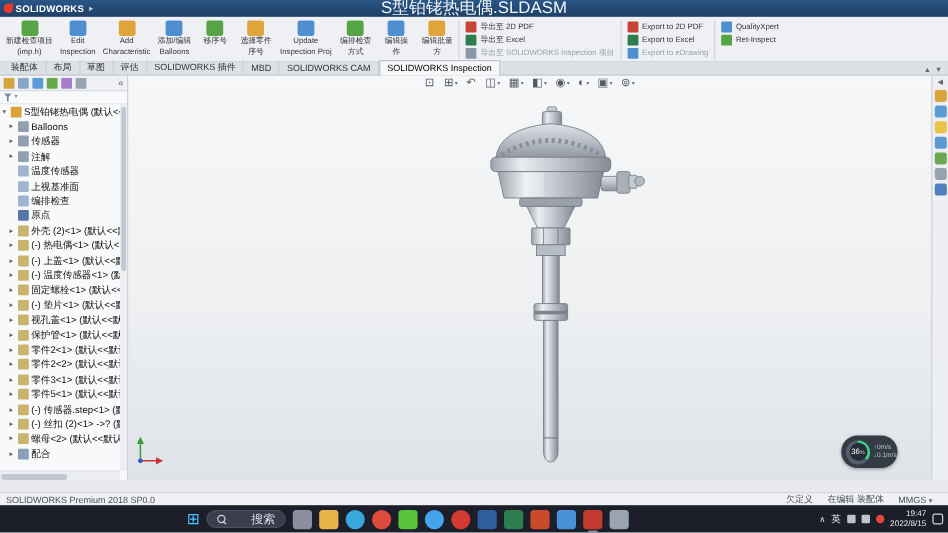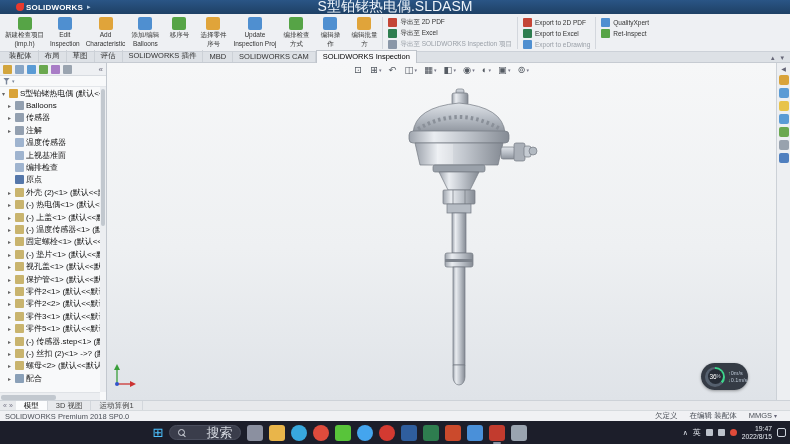--- a/index.html
+++ b/index.html
@@ -1,21 +1,21 @@
 <!DOCTYPE html>
 <html><head>
 <meta charset="utf-8">
 <style>
 *{margin:0;padding:0;box-sizing:border-box}
 html,body{width:790px;height:444px;overflow:hidden}
 body{font-family:"Liberation Sans","DejaVu Sans",sans-serif}
 .screen{position:relative;width:790px;height:444px;background:#e8eaed;overflow:hidden}
 
 
-.titlebar{position:absolute;top:0;left:0;right:0;height:14px;background:linear-gradient(#2a5586,#1e4065);display:flex;align-items:center;color:#fff;font-size:8px;padding:0 16px;z-index:50}
+.titlebar{position:absolute;top:0;left:0;right:0;height:14px;background:linear-gradient(#2a5586,#1e4065);display:flex;align-items:center;color:#fff;font-size:8px;padding:0 3px;z-index:50}
 .logo{display:flex;align-items:center;gap:2px;font-weight:bold;font-size:8px;letter-spacing:.2px}
 .ds-mark{width:8px;height:8px;border-radius:50% 0 50% 50%;background:#e8392e;display:inline-block}
 .menu-exp{color:#bcd2e6;font-size:7px;margin-left:2px}
 .doc-title{position:absolute;left:50%;transform:translateX(-50%);font-size:14px;color:#eef4fa;white-space:nowrap}
 .tb-right{margin-left:auto;display:flex;align-items:center;gap:5px}
 .search-box{display:flex;align-items:center;gap:3px;width:110px;height:11px;background:#18395c;border:1px solid #49709a;border-radius:2px;padding:0 4px;color:#9fc1e0;font-size:7.5px;white-space:nowrap;overflow:hidden}
 .mag{position:relative;width:8px;height:8px;display:inline-block;flex:none}
 .mag::before{content:"";position:absolute;width:5px;height:5px;border:1px solid currentColor;border-radius:50%;left:0;top:0}
 .mag::after{content:"";position:absolute;width:4px;height:1px;background:currentColor;transform:rotate(45deg);left:4px;top:6px}
 .wbtn{width:14px;text-align:center;font-size:8px;color:#dfe7f0}
@@ -76,28 +76,28 @@
 .rs-collapse{font-size:6px;color:#667}
 .rs-ic{width:10px;height:10px;border-radius:2px;flex:none}
 
 
 .model-tabs{position:absolute;left:0;right:0;top:400px;height:10px;background:#e7e9ec;border-top:1px solid #cdd2d8;display:flex;align-items:stretch;font-size:7.5px;color:#444;z-index:40}
 .mt-arrows{display:flex;align-items:center;padding:0 3px;color:#778;gap:2px;font-size:7px}
 .mtab{padding:0 8px;display:flex;align-items:center;border-right:1px solid #d3d7dc;white-space:nowrap}
 .mtab.active{background:#fbfcfd;color:#000}
 
 .statusbar{position:absolute;left:0;right:0;top:410px;height:11px;background:#f0f1f4;border-top:1px solid #d6dade;display:flex;align-items:center;font-size:7.5px;color:#4a4f57;padding:0 5px;z-index:40}
-.sb-right{margin-left:auto;display:flex;gap:12px;margin-right:8px;white-space:nowrap}
+.sb-right{margin-left:auto;display:flex;gap:12px;align-items:center;margin-right:8px;white-space:nowrap}
 .sb-caret{font-size:6px;color:#667;margin-left:2px}
 
 
 .taskbar{position:absolute;left:0;right:0;top:421px;height:23px;background:#1c1e2a;display:flex;align-items:center;justify-content:center;z-index:60}
 .tb-cluster{display:flex;align-items:center;gap:6px;transform:translateX(-55px)}
 .tb-start{color:#4cc2ff;font-size:13px;line-height:13px}
-.tb-search{height:15px;border-radius:8px;background:#3a3d4b;border:1px solid #4a4e5d;color:#d8dce3;font-size:13px;display:flex;align-items:center;gap:20px;padding:0 8px;white-space:nowrap}
+.tb-search{height:15px;border-radius:8px;background:#3a3d4b;border:1px solid #4a4e5d;color:#d8dce3;font-size:10px;display:flex;align-items:center;gap:20px;padding:0 8px;white-space:nowrap}
 .tb-app{width:16px;height:16px;border-radius:3px;position:relative;flex:none}
 .tb-app.circle{border-radius:50%}
 .tb-app.active::after{content:"";position:absolute;bottom:-3px;left:4px;right:4px;height:2px;border-radius:1px;background:#8b93a3}
 .tb-tray{position:absolute;right:4px;top:0;bottom:0;display:flex;align-items:center;gap:5px;color:#e3e7ee;font-size:7px}
 .tray-sq{width:7px;height:7px;background:#cfd5de;border-radius:1px;opacity:.9}
 .tray-dot{width:7px;height:7px;border-radius:50%;background:#e04b3a}
 .tb-clock{text-align:right;font-size:6.8px;line-height:7.5px;color:#e8ecf2}
 .notif{width:9px;height:9px;border:1px solid #cfd5de;border-radius:2px}
 </style>
 </head>
@@ -564,40 +564,20 @@
 
           <span class="rs-ic" style="background: rgb(106, 168, 79);"></span>
 
           <span class="rs-ic" style="background: rgb(152, 162, 174);"></span>
 
           <span class="rs-ic" style="background: rgb(79, 127, 191);"></span>
         </div>
     </div>
   </div>
 
-  <div class="model-tabs">
-    <div class="mt-arrows">
-      <span>«</span>
-      <span>»</span>
-    </div>
-    <div style="display:flex">
-
-        <div class="mtab active">
-          <span>模型</span>
-        </div>
-
-        <div class="mtab">
-          <span>3D 视图</span>
-        </div>
-
-        <div class="mtab">
-          <span>运动算例1</span>
-        </div>
-      </div>
-  </div>
 
   <div class="statusbar">
     <span>SOLIDWORKS Premium 2018 SP0.0</span>
     <div class="sb-right">
       <span>欠定义</span>
       <span>在编辑 装配体</span>
       <span><span>MMGS</span><span class="sb-caret">▾</span></span>
     </div>
   </div>
 

